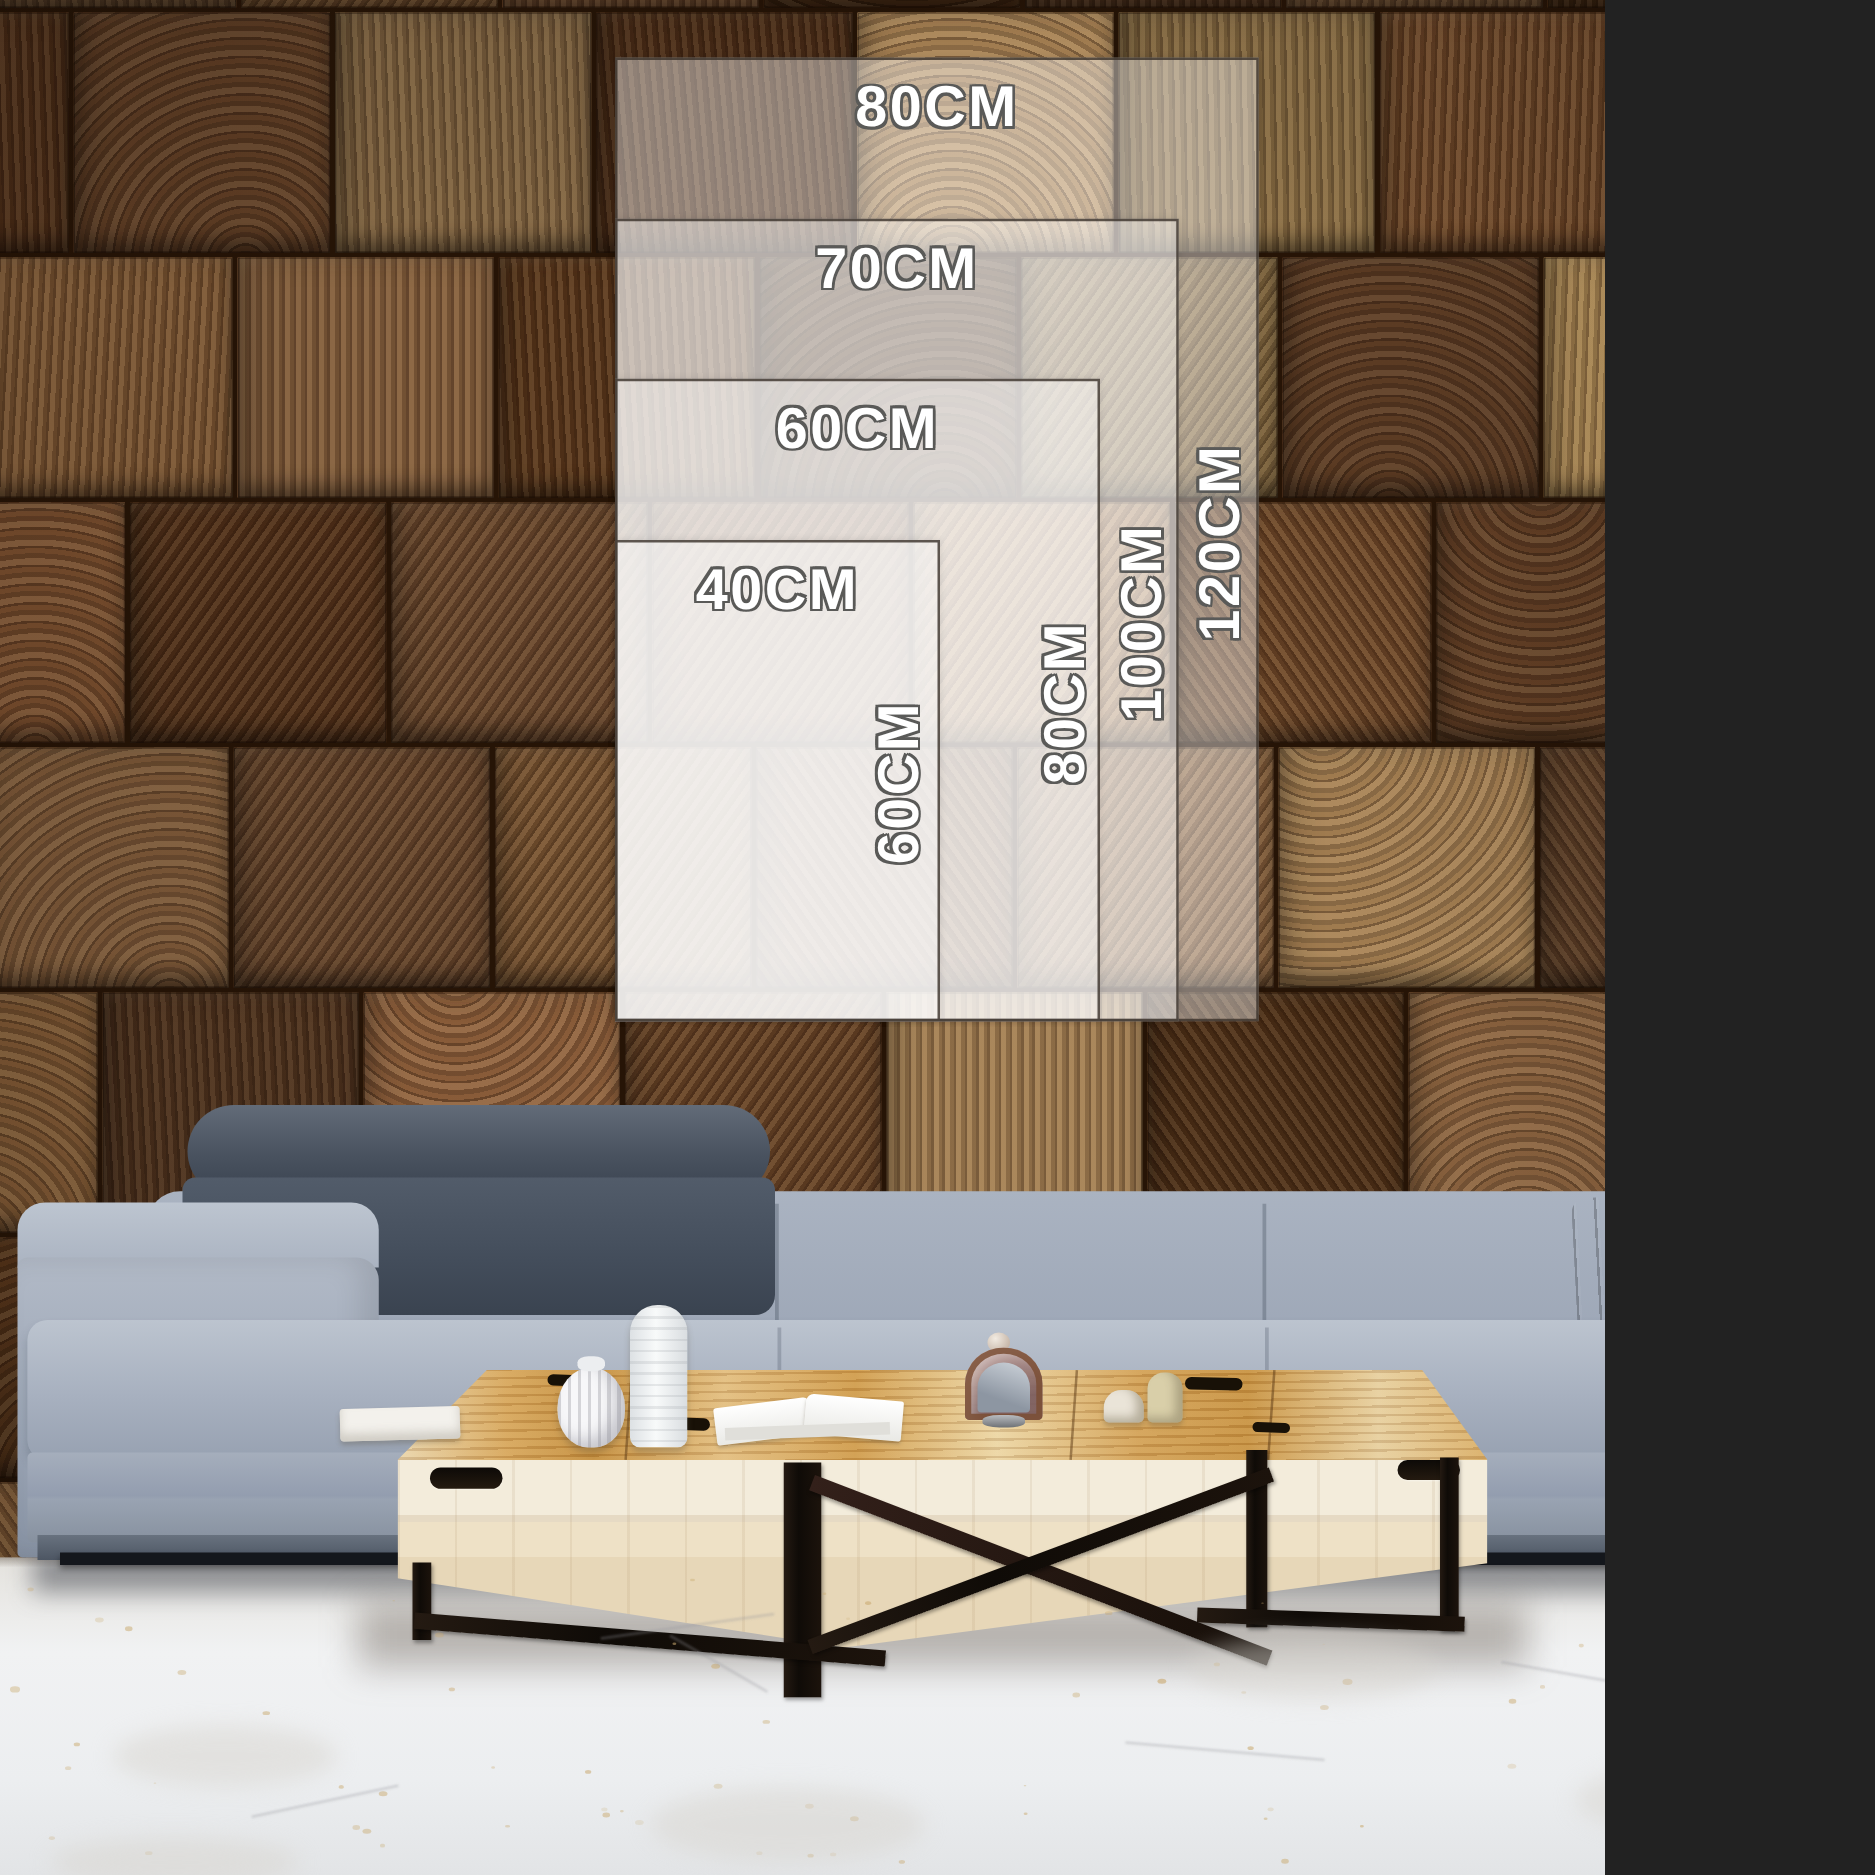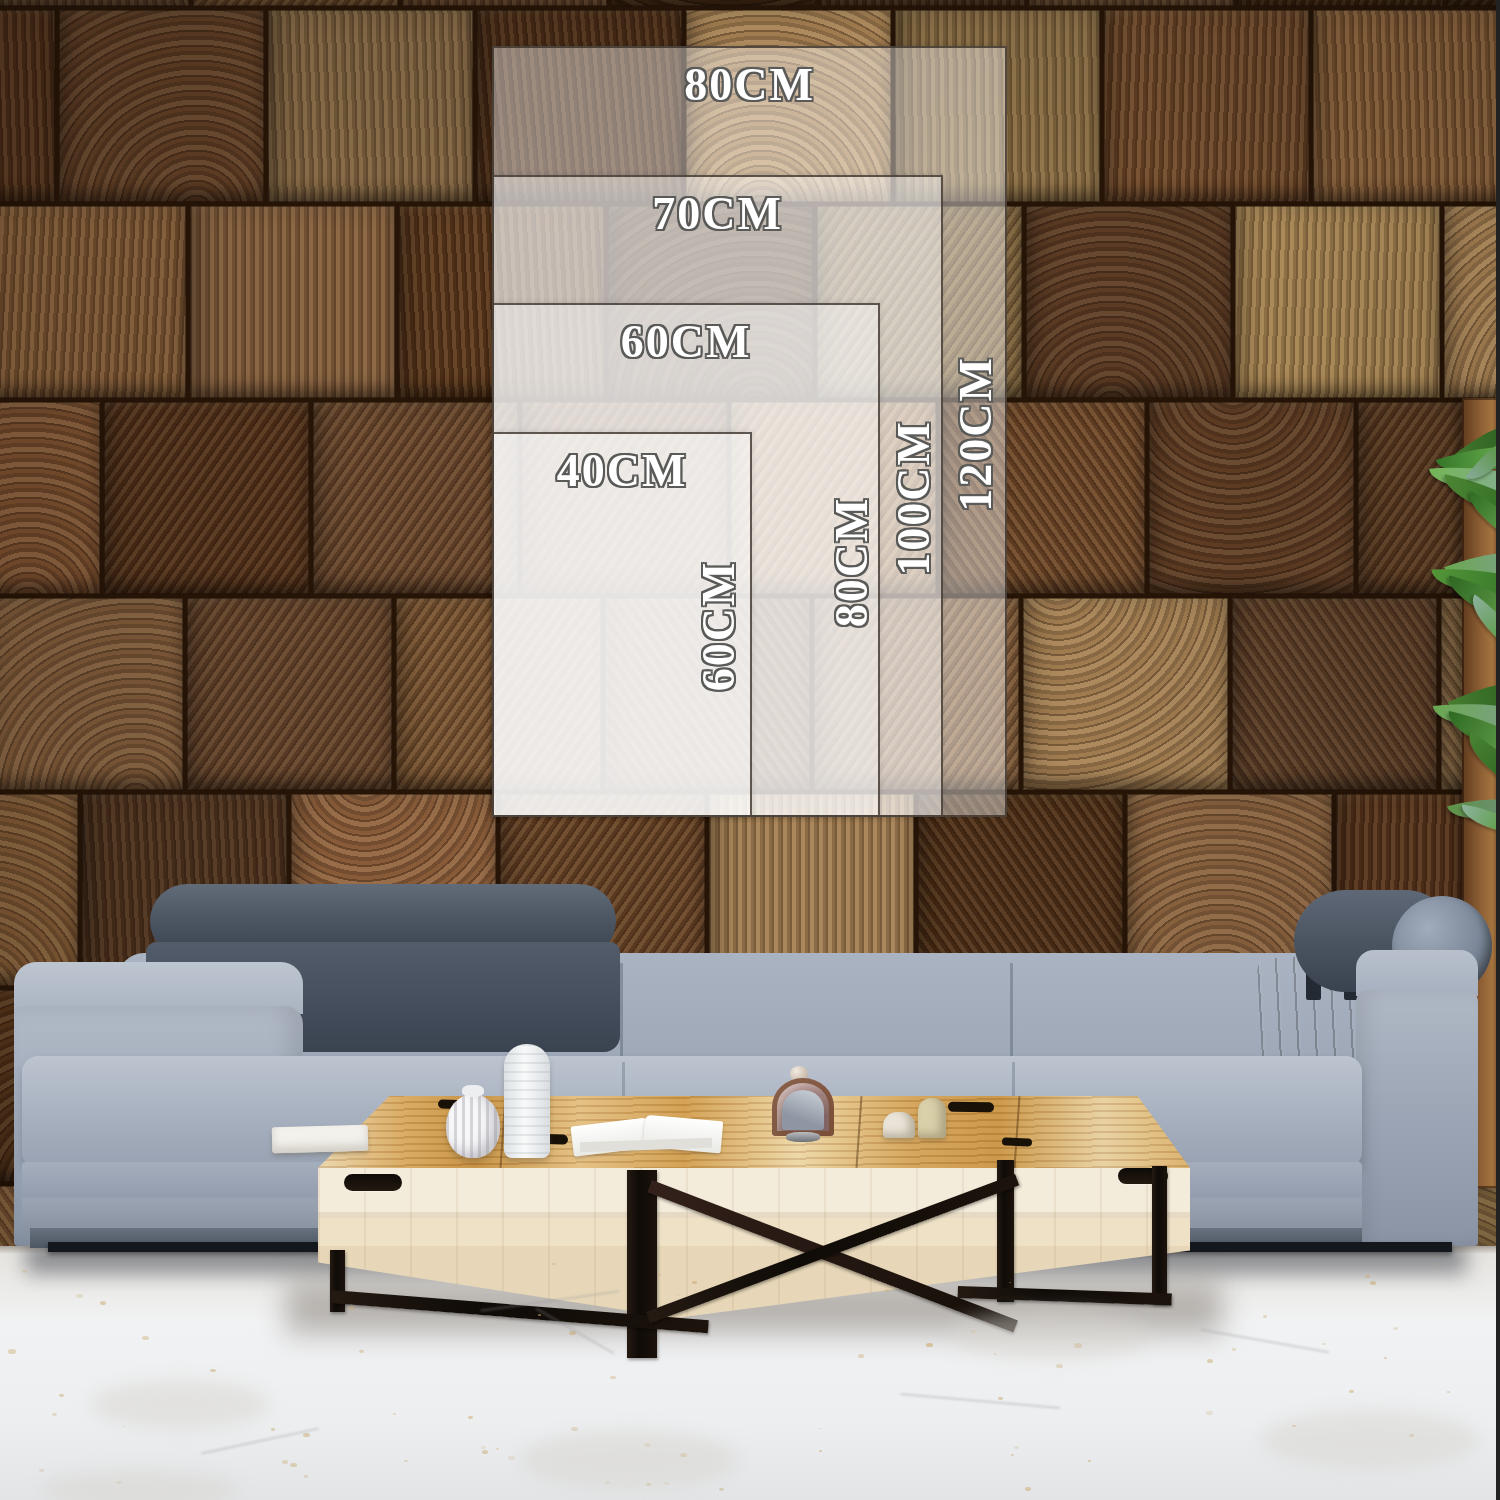--- a/index.html
+++ b/index.html
@@ -1,17 +1,17 @@
 <!DOCTYPE html>
 <html><head>
 <meta charset="utf-8">
 <style>
   html,body{margin:0;padding:0;background:#222;}
-  #scene{position:relative;width:1496px;height:1500px;overflow:hidden;
-         font-family:Liberation Serif, serif;background:#e8e6e1;}
+  #scene{position:relative;width:1284px;height:1500px;overflow:hidden;
+         font-family:Liberation Sans, sans-serif;background:#e8e6e1;}
   #scene *{position:absolute;box-sizing:border-box;}
 
   
   #wall{left:0;top:0;width:1500px;height:1248px;background:#261406;overflow:hidden;}
   .wb{box-shadow:inset 0 0 0 1px rgba(25,10,2,.45), inset 0 5px 10px rgba(255,235,195,.07),
       inset 0 -9px 16px rgba(0,0,0,.42), inset 14px 0 24px rgba(0,0,0,.18);}
   #wall-shade{left:0;top:0;width:1500px;height:1248px;
       background:linear-gradient(90deg,rgba(0,0,0,.10),rgba(0,0,0,0) 22%,rgba(0,0,0,0) 74%,rgba(0,0,0,.14)),
                  linear-gradient(180deg,rgba(0,0,0,.08),rgba(0,0,0,0) 15%,rgba(0,0,0,0) 82%,rgba(0,0,0,.22));}
 

